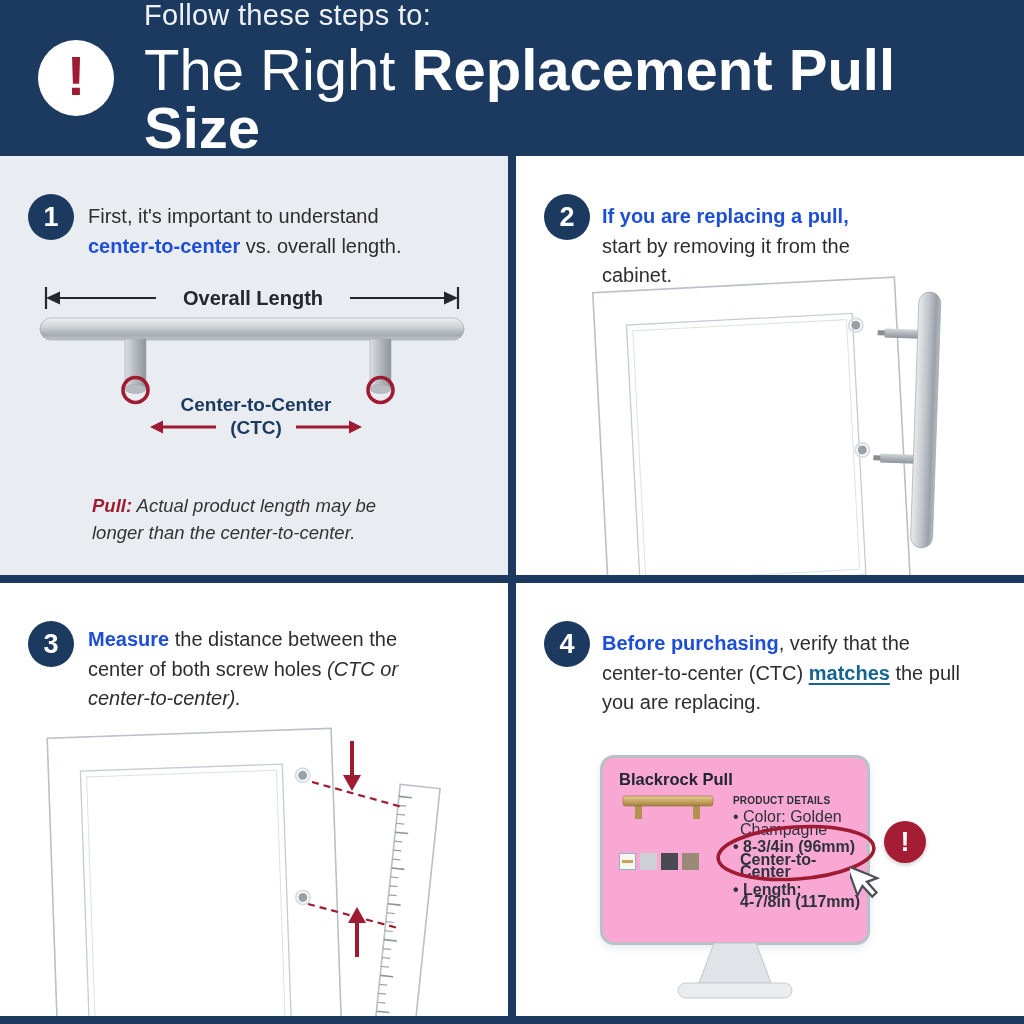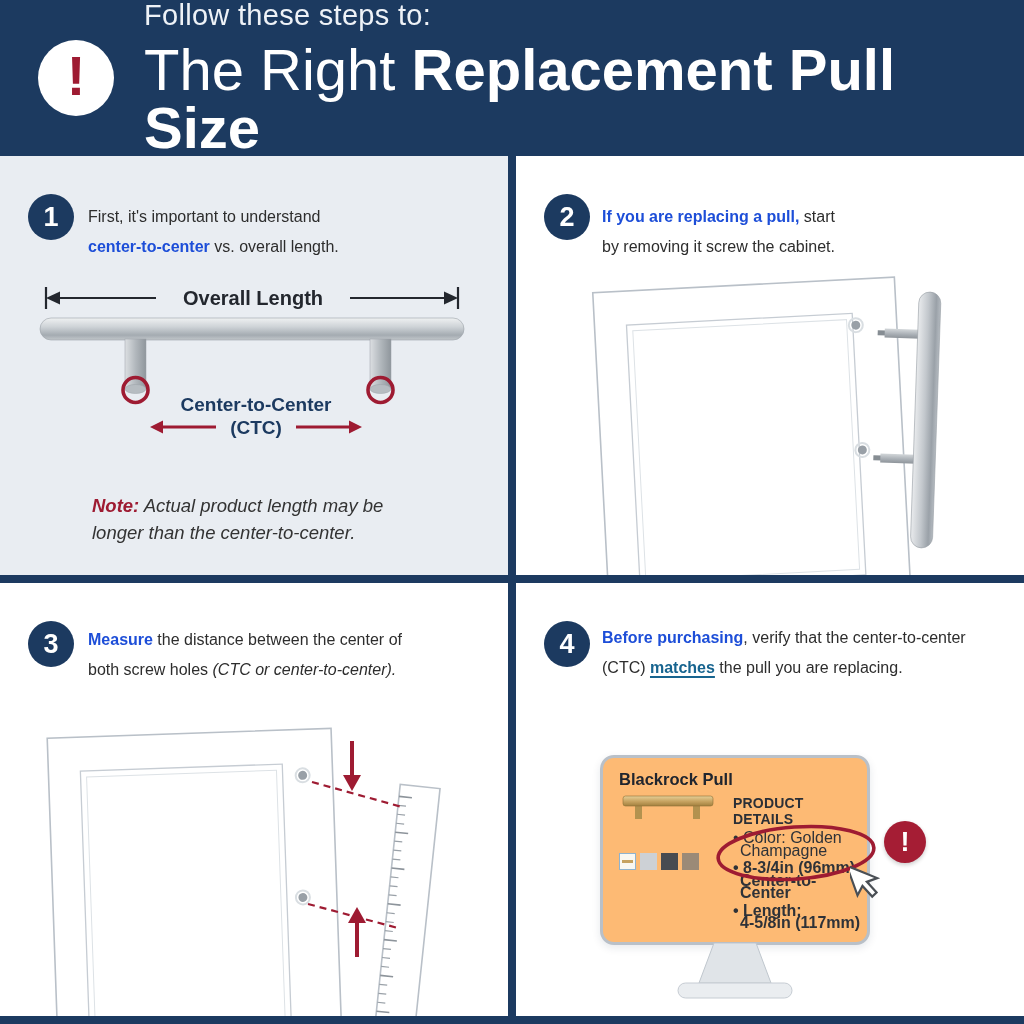--- a/index.html
+++ b/index.html
@@ -16,43 +16,43 @@
   .header-title .light{font-weight:300;}
   .header-title .strong{font-weight:700;}
 
   
   .grid{display:grid;grid-template-columns:508px 508px;grid-template-rows:419px 433px;gap:8px;background:#1c3a60;padding-bottom:8px;}
   .quad{position:relative;background:#fff;overflow:hidden;}
   .q1{background:#e9edf2;}
 
   .badge{position:absolute;left:28px;top:38px;width:46px;height:46px;border-radius:50%;background:#1c3a60;color:#fff;font-size:27px;font-weight:700;display:flex;align-items:center;justify-content:center;}
 
-  .step-text{position:absolute;font-size:16px;line-height:29.5px;color:#2d2d2d;}
+  .step-text{position:absolute;font-size:20px;line-height:29.5px;color:#2d2d2d;}
   .q1 .step-text{left:88px;top:46px;width:372px;}
   .q2 .step-text{left:86px;top:46px;width:248px;}
   .q3 .step-text{left:88px;top:42px;width:330px;}
-  .q4 .step-text{left:86px;top:40px;width:374px;}
+  .q4 .step-text{left:86px;top:46px;width:374px;}
   .blue{color:#1d4ed8;font-weight:700;}
   .blue-u{color:#17648f;font-weight:700;text-decoration:underline;text-decoration-thickness:2px;text-underline-offset:3px;}
   .it{font-style:italic;}
 
   
   .diagram1{position:absolute;left:0;top:128px;width:508px;height:200px;}
   .note{position:absolute;left:92px;top:336px;width:322px;font-size:18.5px;font-style:italic;line-height:27px;color:#333;}
   .note-label{color:#9e1b32;font-weight:700;}
 
   .illus{position:absolute;left:0;top:0;width:100%;height:100%;}
 
   
-  .monitor{position:absolute;left:84px;top:172px;width:270px;height:190px;background:#fdba74;border:3px solid #b9c0c8;border-radius:14px;box-sizing:border-box;padding:12px 6px 8px 16px;box-shadow:0 3px 8px rgba(20,40,70,.10);}
+  .monitor{position:absolute;left:84px;top:172px;width:270px;height:190px;background:#f9a8d4;border:3px solid #b9c0c8;border-radius:14px;box-sizing:border-box;padding:12px 6px 8px 16px;box-shadow:0 3px 8px rgba(20,40,70,.10);}
   .m-title{font-size:16.5px;font-weight:700;color:#20252e;margin-bottom:4px;}
   .m-row{display:flex;}
   .m-left{width:112px;flex:0 0 auto;}
   .m-right{flex:1;padding-left:2px;}
-  .m-details-h{font-size:14px;font-weight:700;color:#2b2f36;letter-spacing:.2px;margin:2px 0 5px 0;}
+  .m-details-h{font-size:10px;font-weight:700;color:#2b2f36;letter-spacing:.2px;margin:2px 0 5px 0;}
   .m-bullet{font-size:16px;line-height:12.5px;color:#2e3238;margin-bottom:5px;}
   .m-bullet .l2{display:block;padding-left:7px;}
   .m-bullet.bold{font-weight:700;}
   .thumbs{display:flex;gap:4px;margin-top:24px;}
   .thumb{width:17px;height:17px;box-sizing:border-box;}
   .thumb.t1{border:1px solid #8fb3cf;background:#faf7f0;display:flex;align-items:center;justify-content:center;}
   .thumb.t1 .mini-pull{width:11px;height:3px;background:#c6a260;}
   .thumb.t2{background:#cdd1d6;}
   .thumb.t3{background:#474b51;}
   .thumb.t4{background:#9b8a77;}
@@ -122,28 +122,28 @@
         <text x="256" y="150" text-anchor="middle" font-size="19" font-weight="700" fill="#1c3a60">(CTC)</text>
         <g stroke="#9e1b32" stroke-width="3">
           <line x1="160" y1="143" x2="216" y2="143"></line>
           <line x1="296" y1="143" x2="352" y2="143"></line>
         </g>
         <polygon points="150,143 163,136.5 163,149.5" fill="#9e1b32"></polygon>
         <polygon points="362,143 349,136.5 349,149.5" fill="#9e1b32"></polygon>
       </svg>
 
       <div class="note">
-        <span class="note-label">Note:</span><span> Actual product length may be longer than the center-to-center.</span>
+        <span class="note-label">Pull:</span><span> Actual product length may be longer than the center-to-center.</span>
       </div>
     </section>
 
     <section class="quad q2">
       <div class="badge">2</div>
       <div class="step-text">
-        <span class="blue">If you are replacing a pull,</span><span> start by removing it screw the cabinet.</span>
+        <span class="blue">If you are replacing a pull,</span><span> start by removing it from the cabinet.</span>
       </div>
 
       <svg class="illus" viewBox="0 0 508 419">
         <defs>
           <linearGradient id="g2bar" x1="0" y1="0" x2="1" y2="0">
             <stop offset="0" stop-color="#e9ebed"></stop>
               <stop offset="0.45" stop-color="#c2c7cc"></stop>
               <stop offset="0.8" stop-color="#9aa1a8"></stop>
               <stop offset="1" stop-color="#b4bac0"></stop>
           </linearGradient>
@@ -240,21 +240,21 @@
             <div class="m-bullet">
               <span>• Color: Golden</span>
               <span class="l2">Champagne</span>
             </div>
             <div class="m-bullet bold">
               <span>• 8-3/4in (96mm)</span>
               <span class="l2">Center-to-Center</span>
             </div>
             <div class="m-bullet bold">
               <span>• Length:</span>
-              <span class="l2">4-5/8in (117mm)</span>
+              <span class="l2">4-7/8in (117mm)</span>
             </div>
           </div>
         </div>
       </div>
 
       <svg class="ellipse-overlay" viewBox="0 0 168 64">
         <ellipse cx="82" cy="32" rx="78" ry="26" fill="none" stroke="#9e1b32" stroke-width="3.6" transform="rotate(-4 82 32)"></ellipse>
       </svg>
 
       <div class="alert-badge">

